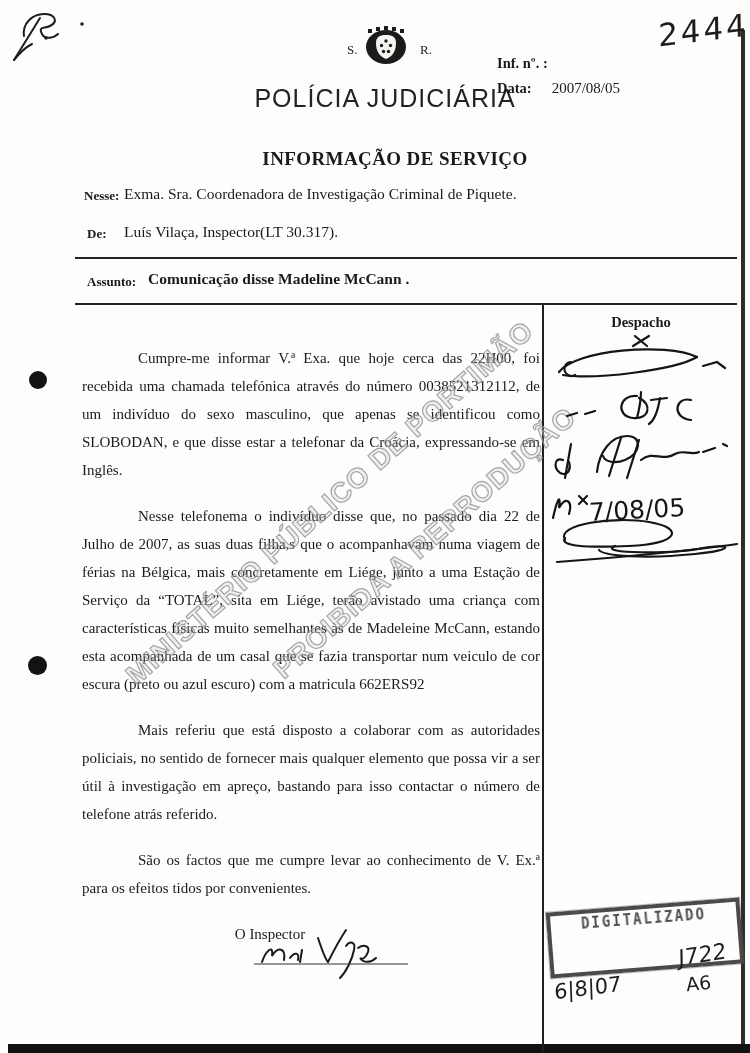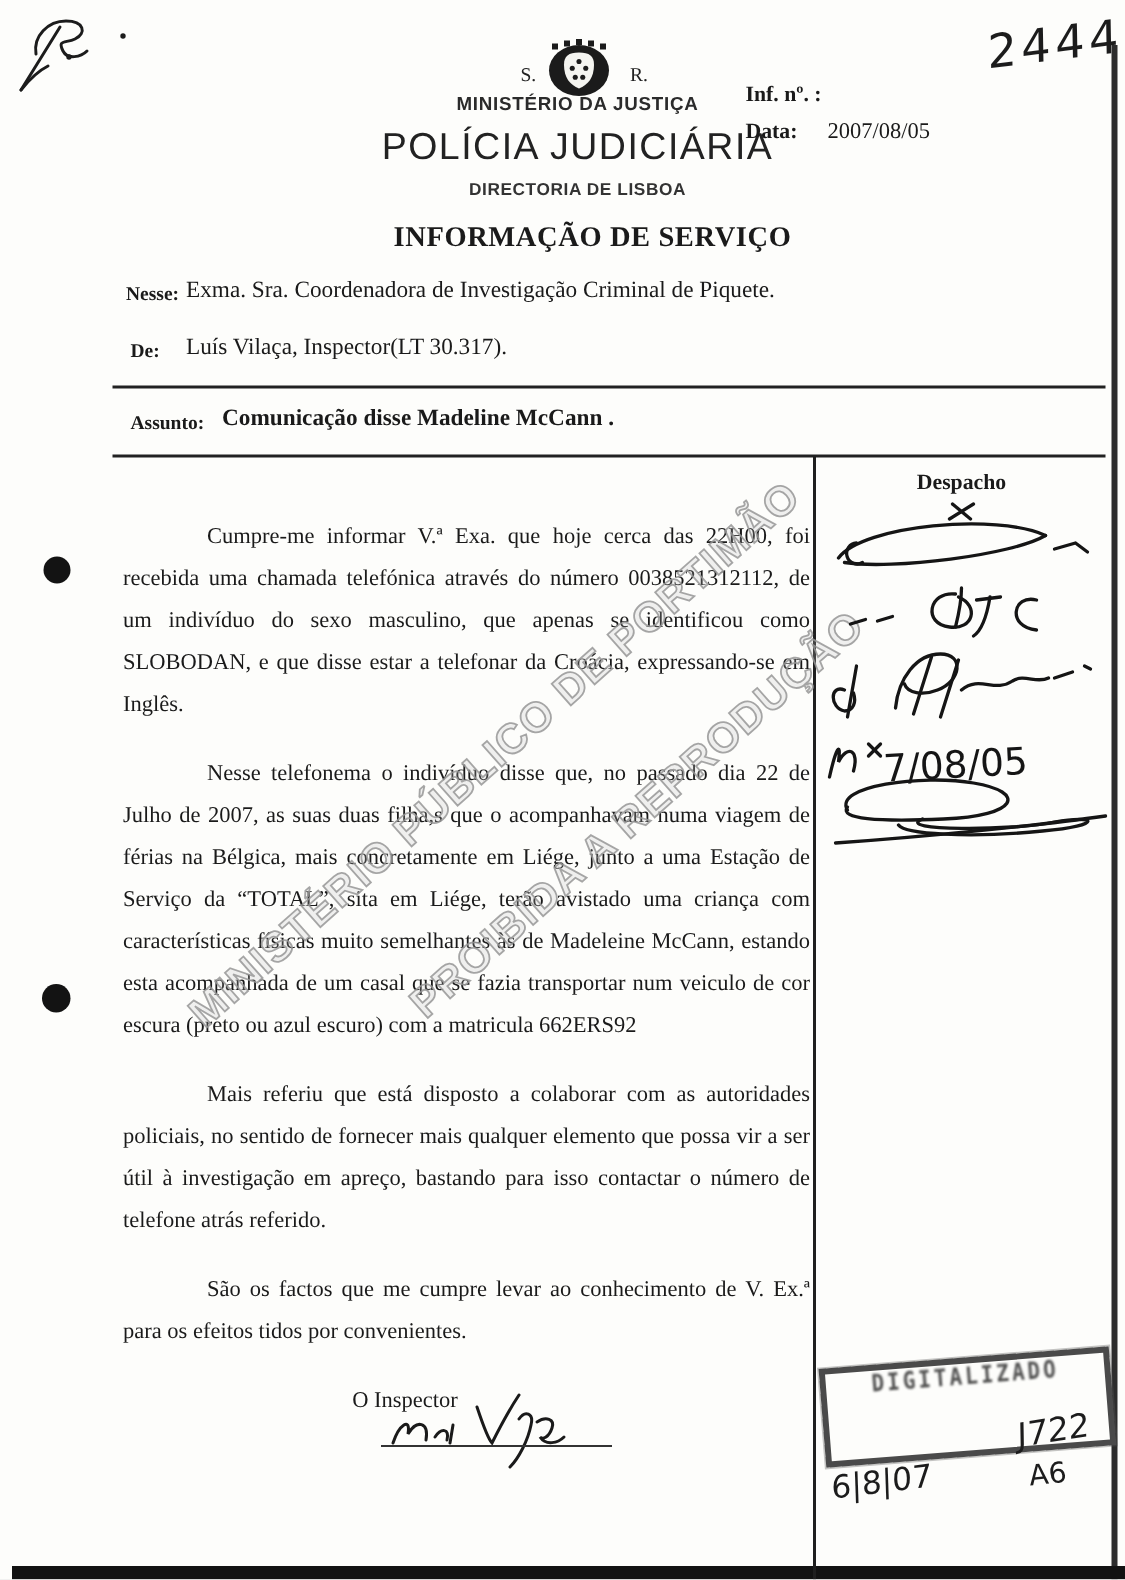--- a/index.html
+++ b/index.html
@@ -91,23 +91,21 @@
     <rect x="40" y="3" width="4" height="4" fill="#1b1b1b"></rect>
     <path d="M26,9 c7,0 10,2.5 10,8 c0,9 -4,13.5 -10,16 c-6,-2.5 -10,-7 -10,-16 c0,-5.5 3,-8 10,-8 Z" fill="#f4f4f0"></path>
     <circle cx="26" cy="15" r="1.7" fill="#1b1b1b"></circle>
     <circle cx="21.5" cy="19.5" r="1.7" fill="#1b1b1b"></circle>
     <circle cx="30.5" cy="19.5" r="1.7" fill="#1b1b1b"></circle>
     <circle cx="23.5" cy="25.5" r="1.7" fill="#1b1b1b"></circle>
     <circle cx="28.5" cy="25.5" r="1.7" fill="#1b1b1b"></circle>
   </svg>
   <span class="abs sr-label" style="left:420px;top:42px;">R.</span>
 
-  <div class="abs ministry">MINISTÉRIO DA JUSTIÇA</div>
   <div class="abs org">POLÍCIA JUDICIÁRIA</div>
-  <div class="abs directorate">DIRECTORIA DE LISBOA</div>
 
   <div class="abs inf-line">Inf. nº. :</div>
   <div class="abs date-line">
     <b>Data:</b><span>2007/08/05</span>
   </div>
   <div class="abs hand corner-num">2444</div>
 
   <div class="abs doc-title">INFORMAÇÃO DE SERVIÇO</div>
 
   <span class="abs flabel" style="left:84px;top:188px;">Nesse:</span>

